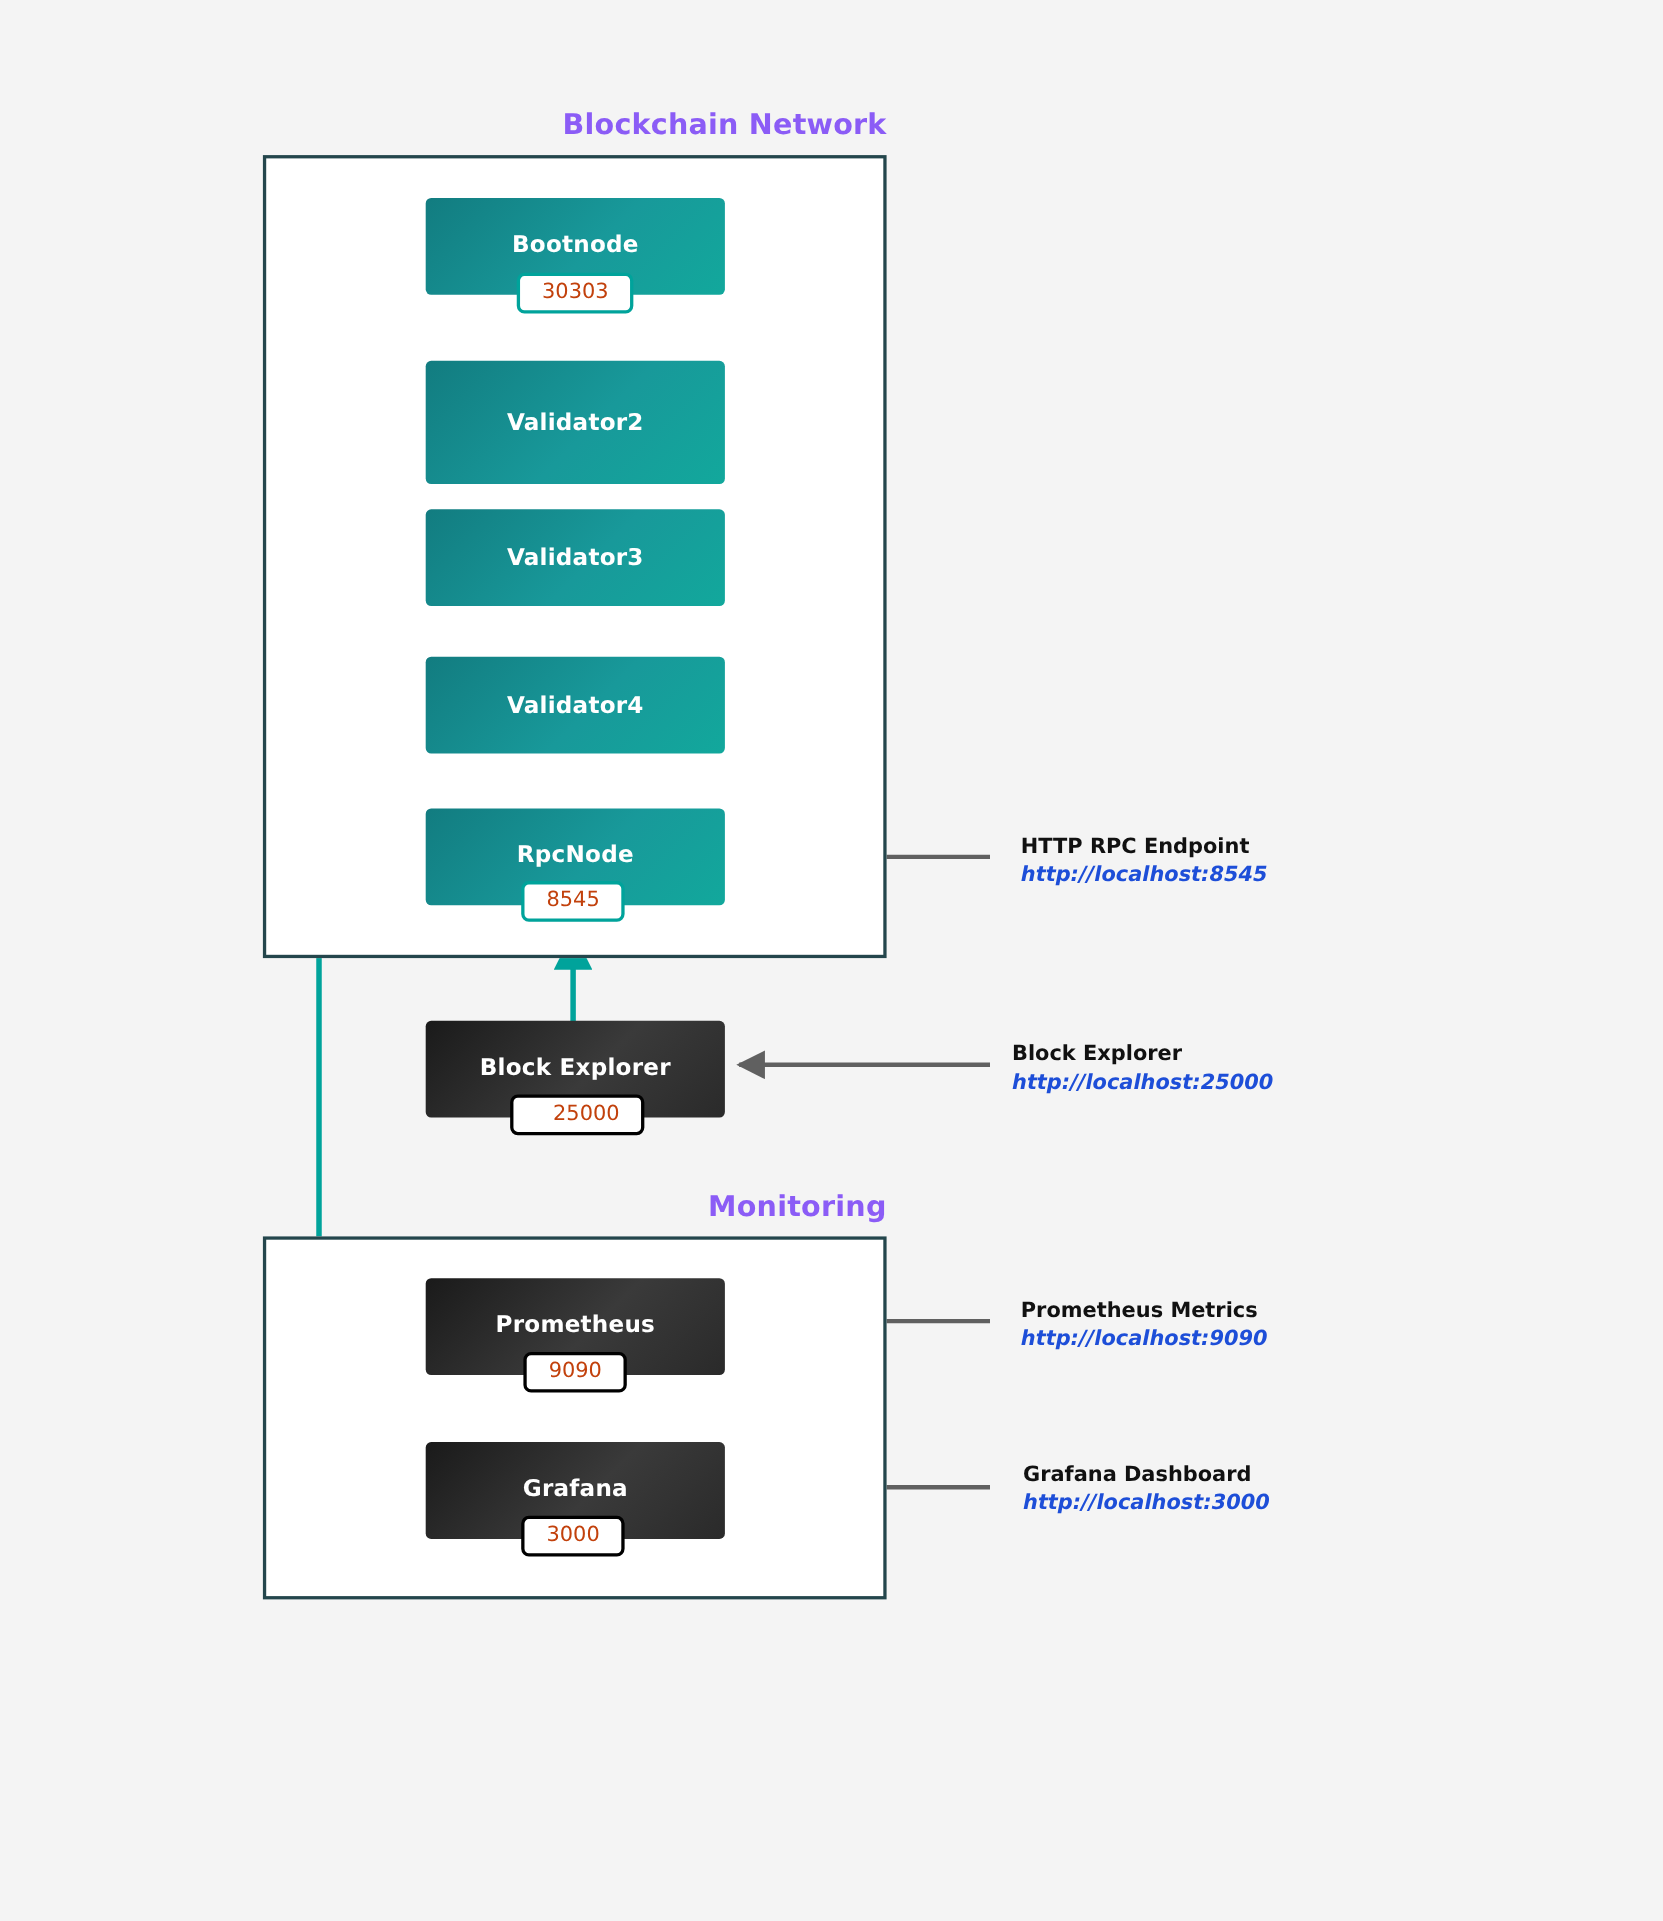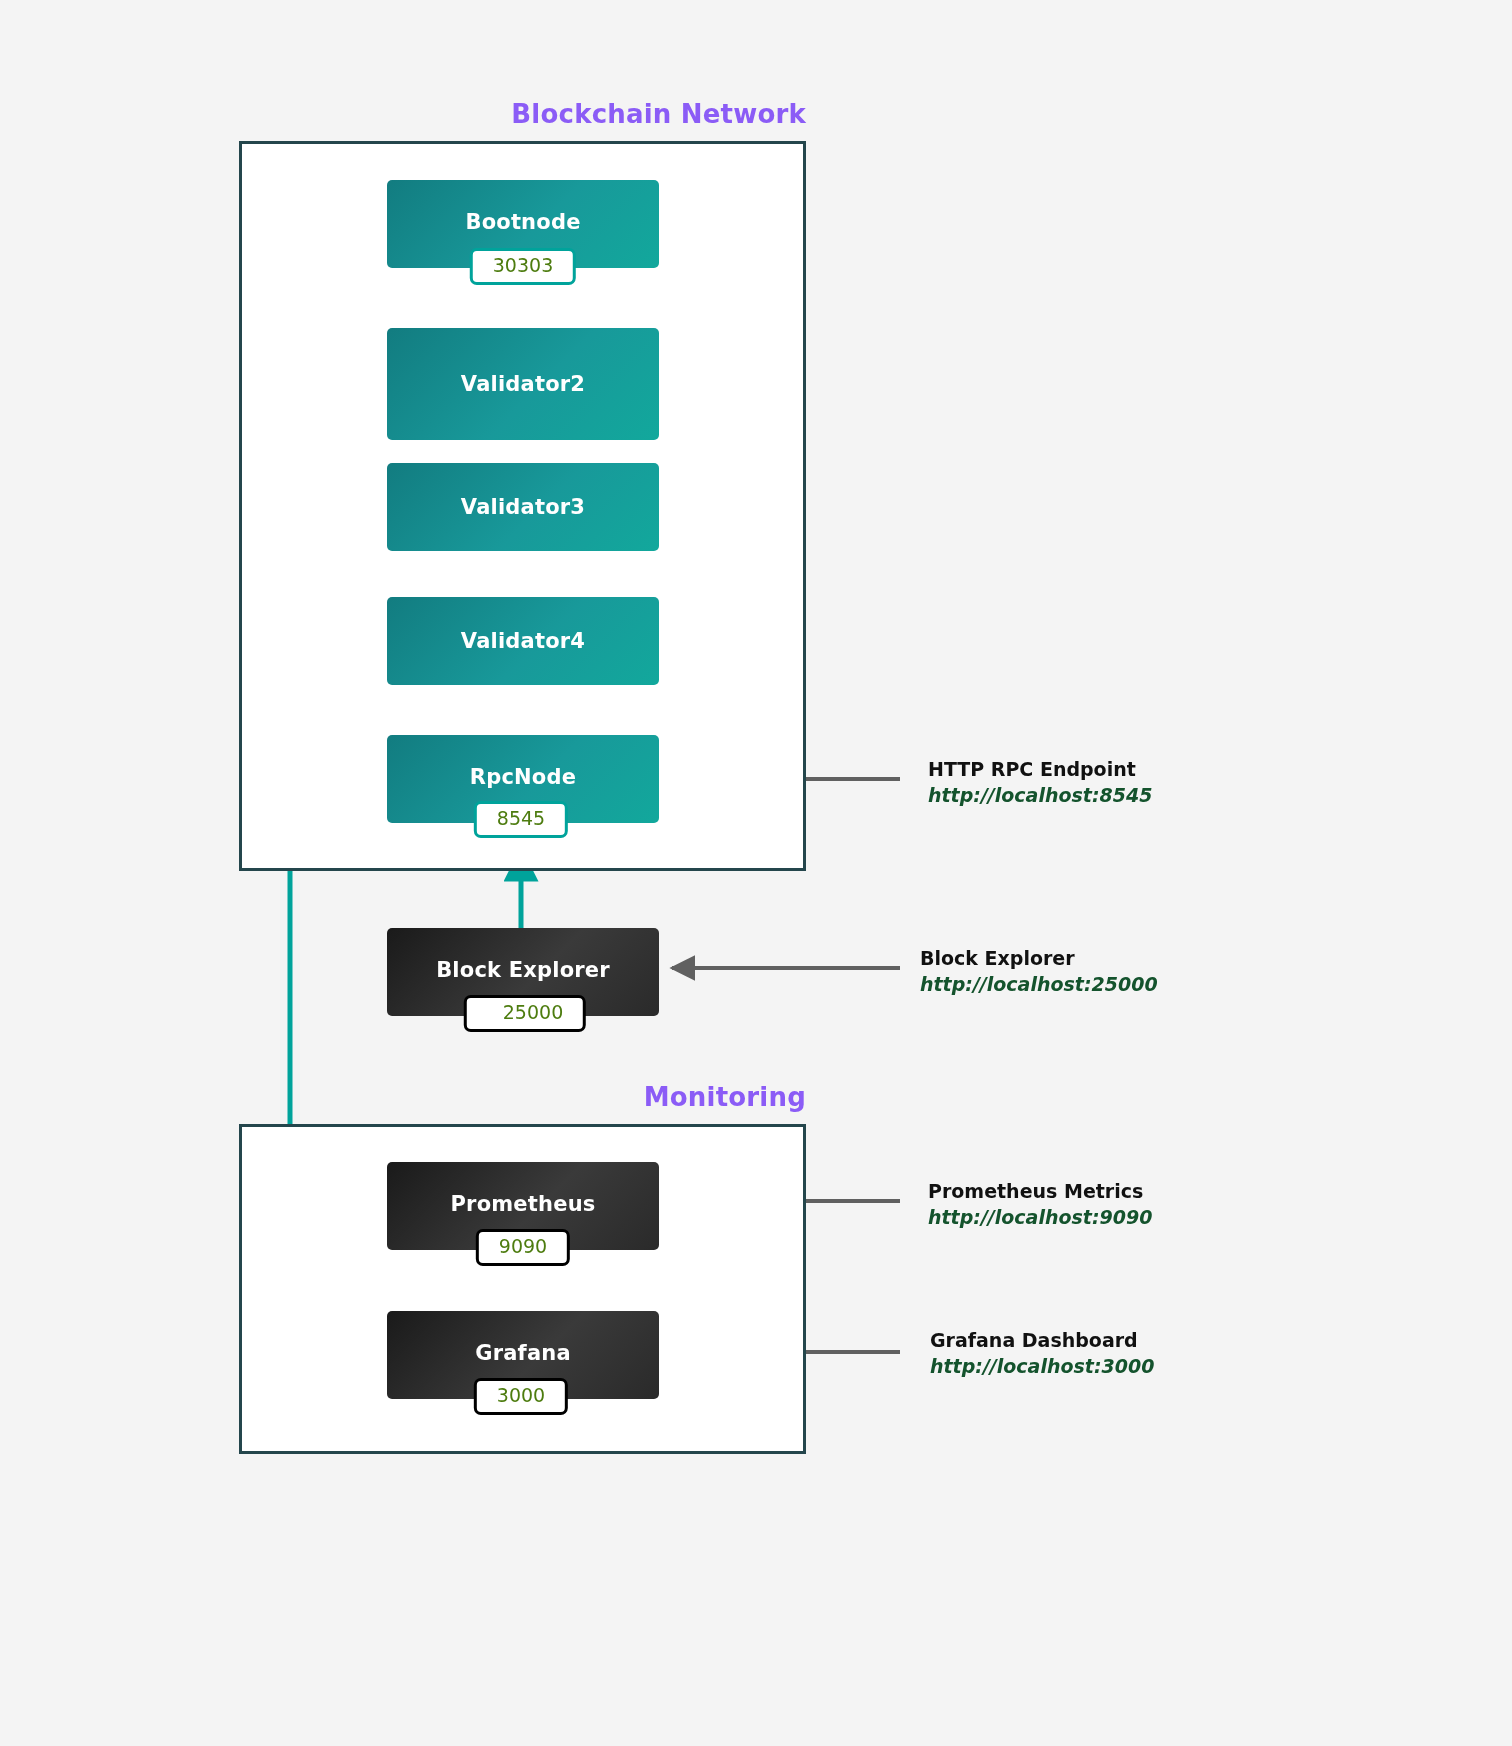--- a/index.html
+++ b/index.html
@@ -79,21 +79,21 @@
     background: linear-gradient(135deg, #1a1a1a 0%, #3a3a3a 55%, #2a2a2a 100%);
   }
 
   
   .port {
     position: absolute;
     left: 50%;
     transform: translateX(-50%);
     background: #ffffff;
     font-size: 19px;
-    color: #4d7c0f;
+    color: #c2410c;
     font-family: "DejaVu Sans", "Liberation Sans", sans-serif;
     padding: 4px 20px 5px 20px;
     border-radius: 7px;
     line-height: 1.15;
     z-index: 6;
     white-space: nowrap;
   }
   .port-teal { border: 3px solid #00a39b; }
   .port-dark { border: 3px solid #000000; }
 
@@ -106,21 +106,21 @@
   .anno-title {
     font-size: 19px;
     font-weight: bold;
     color: #111111;
     line-height: 1.35;
   }
   .anno-url {
     font-size: 19px;
     font-weight: bold;
     font-style: italic;
-    color: #14532d;
+    color: #1d4ed8;
     line-height: 1.35;
   }
 </style>
 </head>
 <body>
 
 <div id="canvas">
 
   <svg id="wires" viewBox="0 0 1512 1746" xmlns="http://www.w3.org/2000/svg">
     <defs>

